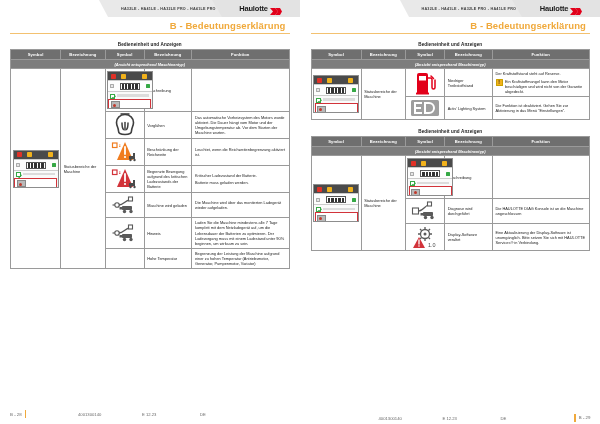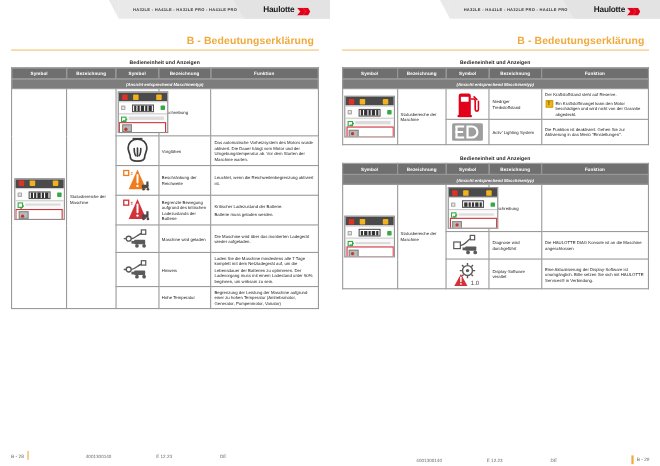--- a/index.html
+++ b/index.html
@@ -34,21 +34,21 @@
     background: #e3e3e3; display: flex; align-items: center; justify-content: center;
   }
   .logo-box:before{
     content:""; position:absolute; left:-10px; top:0; width:0; height:0;
     border-top: 17px solid #e3e3e3; border-left: 10px solid transparent;
   }
   .logo-txt { font-size: 7.5px; font-weight: bold; color: #1a1a1a; letter-spacing: -.2px; }
   .logo-mark { display:inline-block; margin-left:2px; position: relative; top:1px; }
 
   .chap-title {
-    text-align: right; padding-right: 14px; margin-top: 15px;
+    text-align: right; padding-right: 14px; margin-top: 3px;
     font-size: 9.5px; font-weight: bold; color: #f0a93b; letter-spacing: .1px;
   }
   .page-right .chap-title { text-align: right; }
   .rule { height: 1.2px; background: #f3c170; margin: 2px 10px 0 10px; }
 
   
   .tbl-wrap { padding: 0 10px; margin-top: 8px; }
   .tbl-caption {
     text-align: center; font-size: 4.6px; font-weight: bold;
     color: #1a1a1a; margin-bottom: 2px; letter-spacing: .1px;

